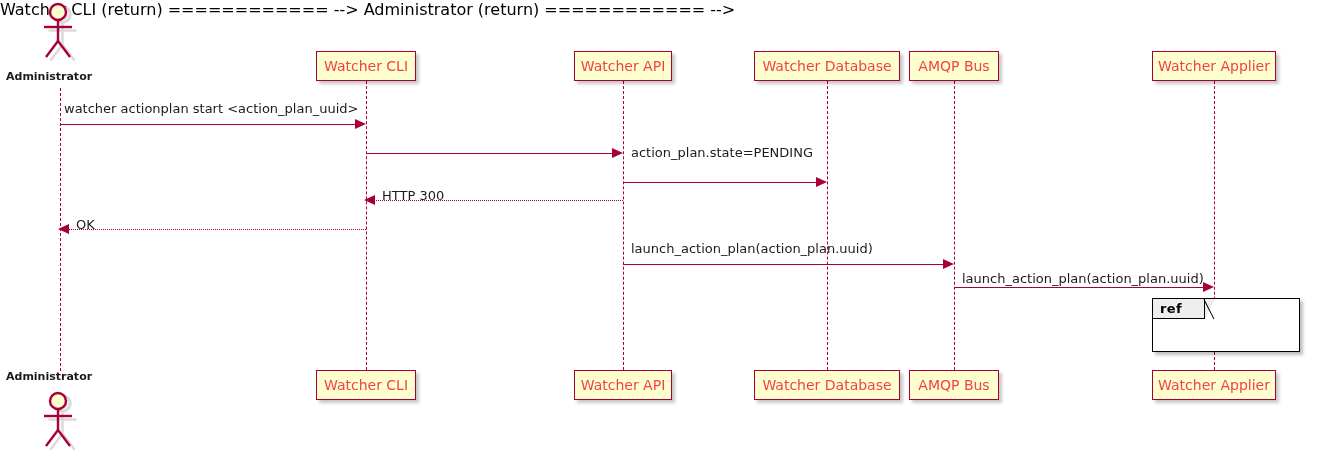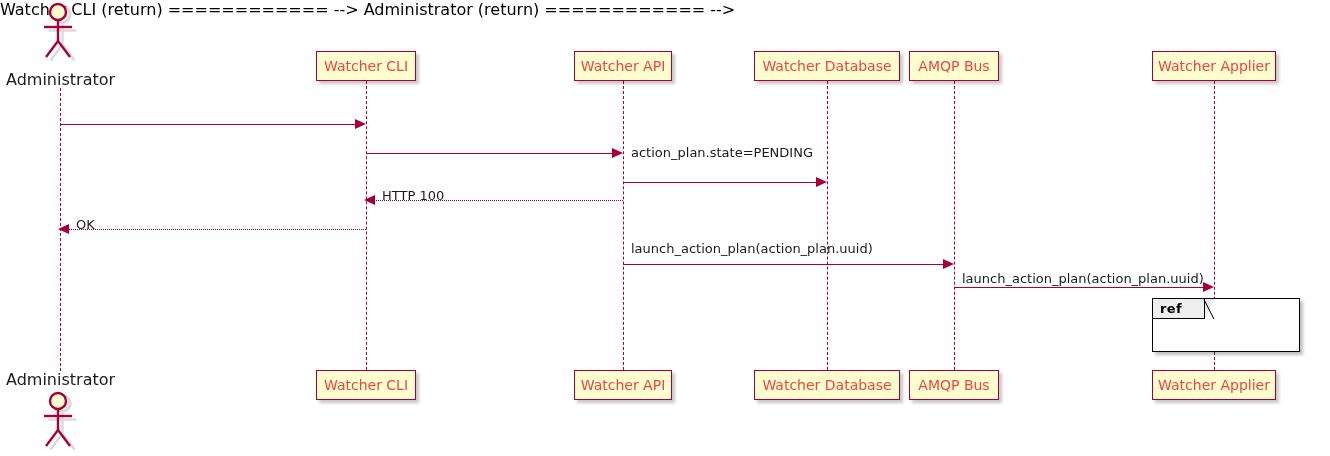--- a/index.html
+++ b/index.html
@@ -34,24 +34,25 @@
     box-shadow: 3px 3px 3px rgba(0,0,0,0.22);
     z-index: 6;
   }
   
   .actor-figure {
     position: absolute;
     z-index: 6;
   }
   .actor-label {
     position: absolute;
-    font-size: 16px;
+    font-size: 11px;
     color: #1B1B1B;
     white-space: nowrap;
     z-index: 6;
+    font-weight: bold;
   }
   
   .lifeline {
     position: absolute;
     width: 0;
     border-left: 1.5px dashed #A80036;
     z-index: 1;
   }
   
   .msg-line {
@@ -184,34 +185,35 @@
     <span>Watcher Database</span>
   </div>
   <div class="participant-box" style="left:909px; top:51px; width:90px; height:30px;">
     <span>AMQP Bus</span>
   </div>
   <div class="participant-box" style="left:1152px; top:51px; width:124px; height:30px;">
     <span>Watcher Applier</span>
   </div>
 
   
+  <div class="msg-label" style="left:64px; top:101px;">watcher actionplan start &lt;action_plan_uuid&gt;</div>
   <div class="msg-line solid" style="left:60px; top:124px; width:299px;"></div>
   <div class="arrow-head right" style="left:355px; top:119px;"></div>
 
   
   <div class="msg-line solid" style="left:366px; top:153px; width:250px;"></div>
   <div class="arrow-head right" style="left:612px; top:148px;"></div>
 
   
   <div class="msg-label" style="left:631px; top:145px;">action_plan.state=PENDING</div>
   <div class="msg-line solid" style="left:623px; top:182px; width:197px;"></div>
   <div class="arrow-head right" style="left:816px; top:177px;"></div>
 
    Watcher CLI (return) ============ --&gt;
-  <div class="msg-label" style="left:382px; top:188px;">HTTP 100</div>
+  <div class="msg-label" style="left:382px; top:188px;">HTTP 300</div>
   <div class="msg-line dotted" style="left:373px; top:200px; width:250px;"></div>
   <div class="arrow-head left" style="left:364px; top:195px;"></div>
 
    Administrator (return) ============ --&gt;
   <div class="msg-label" style="left:76px; top:217px;">OK</div>
   <div class="msg-line dotted" style="left:69px; top:229px; width:297px;"></div>
   <div class="arrow-head left" style="left:58px; top:224px;"></div>
 
   
   <div class="msg-label" style="left:631px; top:241px;">launch_action_plan(action_plan.uuid)</div>

